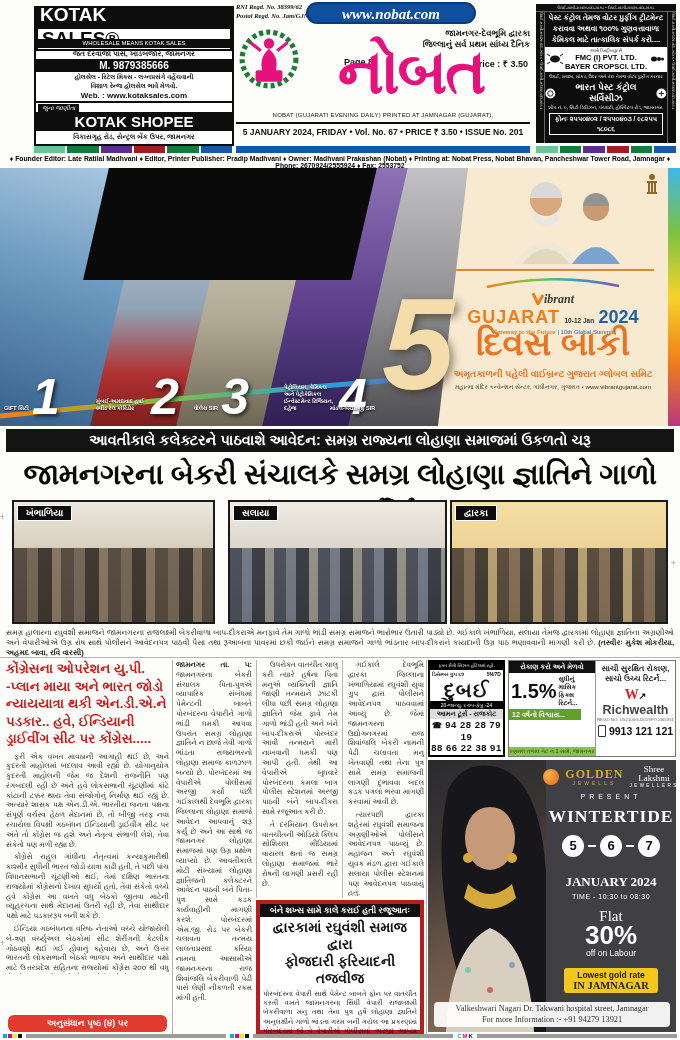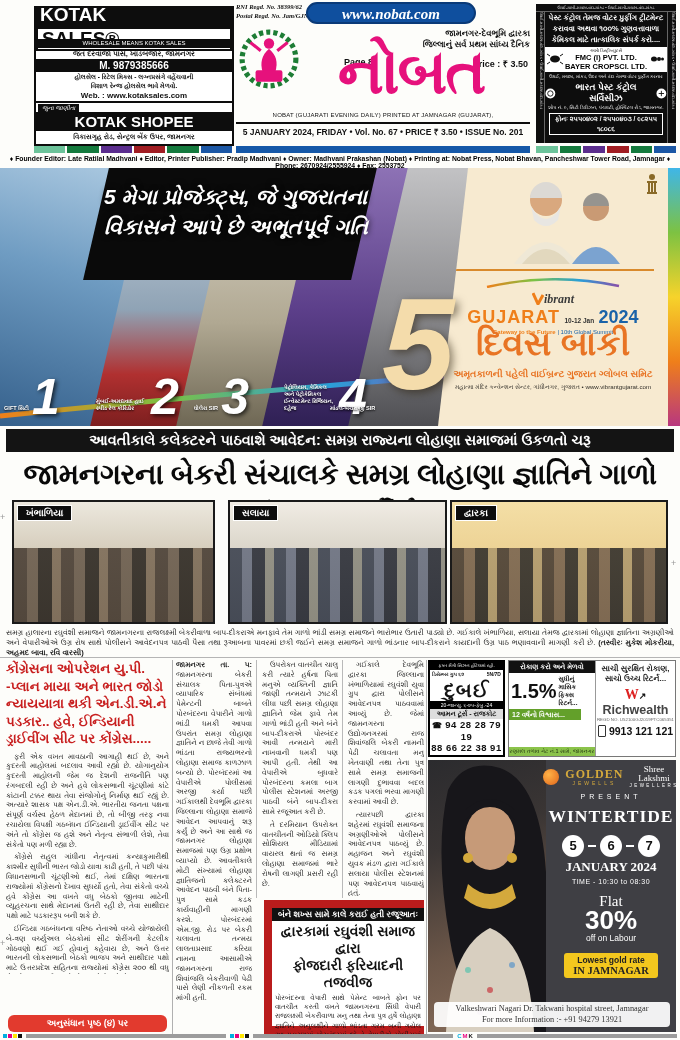--- a/index.html
+++ b/index.html
@@ -108,21 +108,21 @@
   .vrule{background:#b0b0b0;width:1px;top:660px;height:374px;}
   .congress{left:6px;top:660px;width:163px;height:374px;overflow:hidden;}
   .congress .rh{color:#c81f1f;font-size:13.5px;font-weight:800;line-height:17.5px;}
   .bodytxt{font-size:7.4px;line-height:9.8px;text-align:justify;color:#222;}
   .bodytxt p{margin:0 0 3px;text-indent:8px;}
   .redbox{position:absolute;left:2px;right:2px;bottom:2px;background:#e23a2e;color:#fff;font-size:9px;
           font-weight:800;text-align:center;padding:3px 0;border-radius:6px;}
   .midwrap{left:176px;top:660px;width:248px;height:374px;overflow:hidden;}
   .mcol{position:absolute;top:0;overflow:hidden;}
   .mrule{position:absolute;width:1px;background:#b9b9b9;top:0;}
-  .dwbox{position:absolute;left:88px;top:240px;width:168px;height:134px;border:8px solid #b91c1c;background:#fff;box-sizing:border-box;}
+  .dwbox{position:absolute;left:80px;top:240px;width:168px;height:134px;border:4px solid #b91c1c;background:#fff;box-sizing:border-box;}
   .dwbox .bk{background:#111;color:#fff;font-size:8.5px;font-weight:800;text-align:center;line-height:13px;}
   .dwbox .h1{font-size:14px;font-weight:900;text-align:center;line-height:17px;margin-top:2px;}
   .dwbox .bd{margin:2px 3px;font-size:7px;line-height:9.2px;text-align:justify;overflow:hidden;height:62px;}
 
   
   .dubai{left:428px;top:660px;width:77px;height:97px;border:2px solid #000;background:#fff;box-sizing:border-box;
          text-align:center;overflow:hidden;}
   .dubai .b1{background:#000;color:#fff;font-size:4.5px;line-height:8px;}
   .dubai .r2{display:flex;justify-content:space-between;font-size:5px;font-weight:bold;padding:1px 2px;}
   .dubai .ttl{font-size:20px;font-weight:900;line-height:22px;letter-spacing:1px;}
@@ -155,21 +155,21 @@
   .gcircle{width:16px;height:16px;border-radius:50%;background:radial-gradient(circle at 35% 35%,#ffb347,#e0641a);}
   .gname{color:#d4a93c;font-family:"Liberation Serif",serif;font-weight:bold;font-size:12px;letter-spacing:1px;line-height:12px;}
   .gsub{color:#d4a93c;font-size:5px;letter-spacing:3px;}
   .sl1{font-family:"Liberation Serif",serif;font-size:9px;line-height:9px;}
   .sl2{font-size:4.5px;letter-spacing:2.5px;}
   .present{font-size:7px;letter-spacing:4px;margin-top:5px;}
   .wtitle{font-family:"Liberation Serif",serif;font-weight:bold;font-size:17.5px;letter-spacing:1px;margin-top:6px;}
   .dcr{display:flex;align-items:center;justify-content:center;gap:4px;margin-top:8px;}
   .dcr .c{width:22px;height:22px;border-radius:50%;background:#fff;color:#111;font-weight:800;font-size:13px;line-height:22px;}
   .dcr .dash{width:8px;height:2px;background:#fff;}
-  .gmonth{font-family:"Liberation Serif",serif;font-weight:bold;font-size:13px;margin-top:2px;}
+  .gmonth{font-family:"Liberation Serif",serif;font-weight:bold;font-size:13px;margin-top:17px;}
   .gtime{font-size:7px;letter-spacing:.5px;margin-top:3px;}
   .gflat{margin-top:9px;line-height:13px;}
   .gflat .f{font-family:"Liberation Serif",serif;font-size:15px;}
   .gflat .p{font-size:26px;font-weight:900;line-height:24px;}
   .gflat .o{font-size:8.5px;}
   .gbadge{display:inline-block;background:#f3c71e;color:#222;border-radius:3px;padding:2px 9px;margin-top:8px;}
   .gbadge .l1{font-size:8.5px;font-weight:bold;}
   .gbadge .l2{font-family:"Liberation Serif",serif;font-size:10.5px;font-weight:800;}
   .gbar{position:absolute;left:6px;right:6px;bottom:5px;background:rgba(255,255,255,.93);color:#333;
         border-radius:4px;padding:2px 4px;font-family:"Liberation Serif",serif;font-size:8.3px;line-height:10.5px;text-align:center;}
@@ -296,24 +296,20 @@
 
   <div class="abs founder">♦ Founder Editor: Late Ratilal Madhvani ♦ Editor, Printer Publisher: Pradip Madhvani ♦ Owner: Madhvani Prakashan (Nobat) ♦ Printing at: Nobat Press, Nobat Bhavan, Pancheshwar Tower Road, Jamnagar ♦ Phone: 2670924/2555924 ♦ Fax: 2553752</div>
 
   <div class="abs banner">
     <div class="stripe s1"></div>
     <div class="stripe s2"></div>
     <div class="stripe s3"></div>
     <div class="stripe s4"></div>
     <div class="stripe s5"></div>
     <div class="blackpanel"></div>
-    <div class="ban-head">
-      <div>5 મેગા પ્રોજેક્ટ્સ, જે ગુજરાતના</div>
-      <div>વિકાસને આપે છે અભૂતપૂર્વ ગતિ</div>
-    </div>
 
     <svg class="abs" style="left:0;top:196px;" width="470" height="58">
       <defs>
           <linearGradient id="rg" x1="0" y1="0" x2="1" y2="0">
         <stop offset="0" stop-color="#ef7f1a"></stop>
             <stop offset=".35" stop-color="#7dc242"></stop>
         <stop offset=".7" stop-color="#2a9fd8"></stop>
             <stop offset="1" stop-color="#8a4fa8"></stop>
       </linearGradient>
         </defs>

